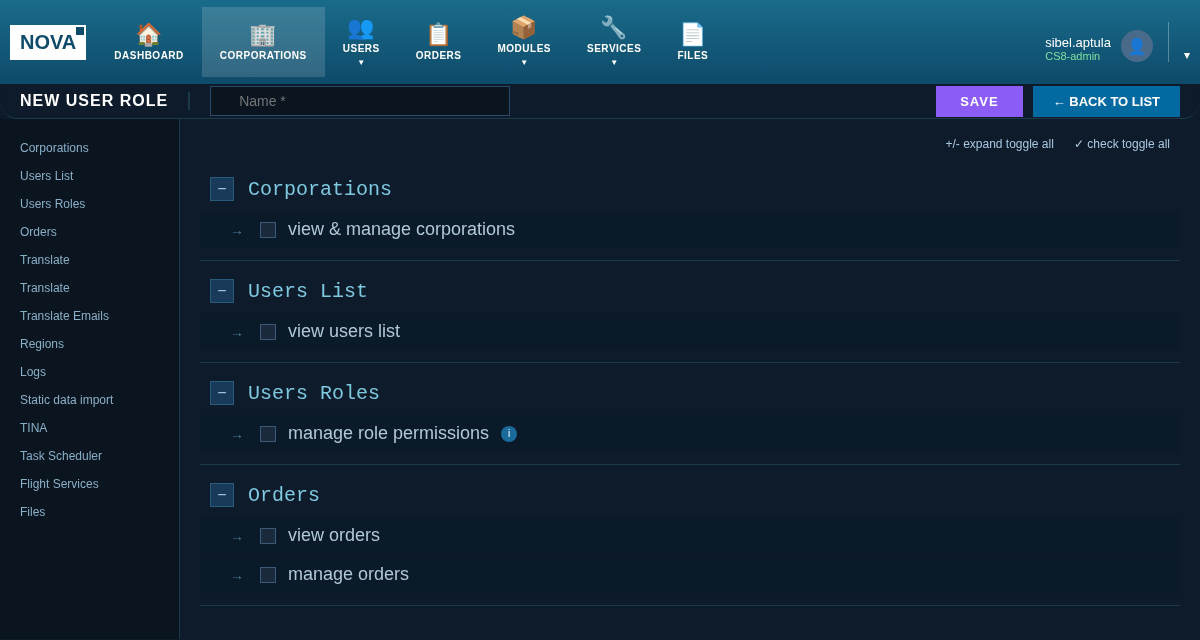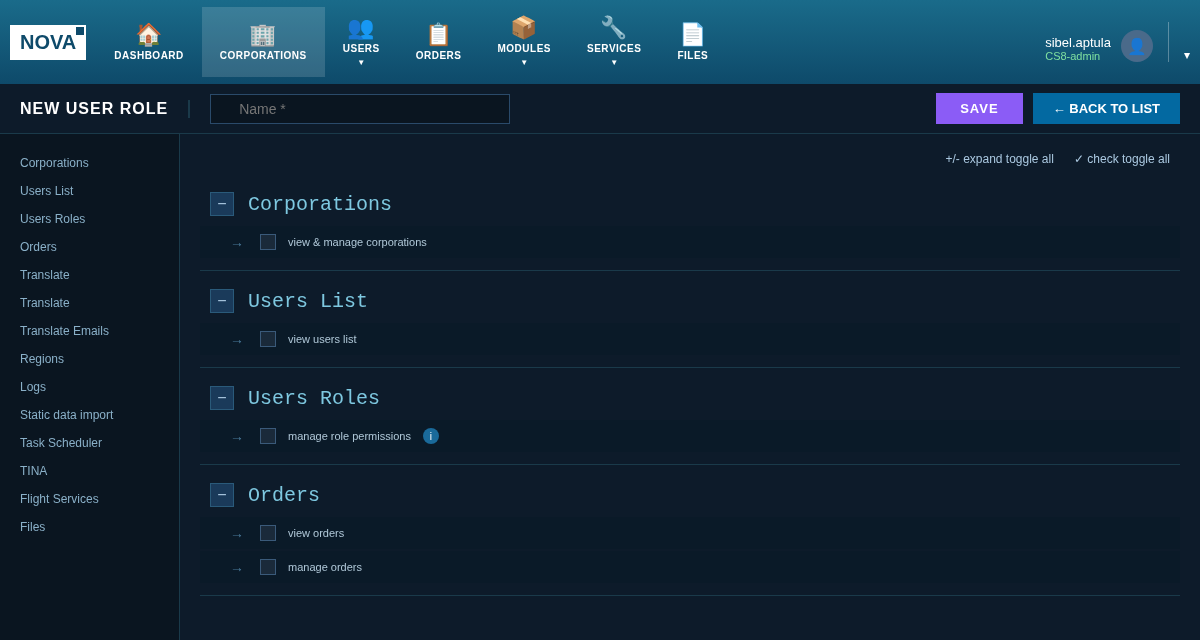--- a/index.html
+++ b/index.html
@@ -70,26 +70,27 @@
       border-radius: 50%;
       display: flex; align-items: center; justify-content: center;
       font-size: 16px;
     }
     .nav-divider { width: 1px; height: 40px; background: rgba(255,255,255,0.3); margin: 0 5px; }
     .nav-right .caret { font-size: 12px; cursor: pointer; }
 
     
     .header-bar {
       background: #0d1b2a;
-      height: 50px;
+      height: 35px;
       display: flex;
       align-items: center;
       padding: 0 20px;
       border-bottom: 1px solid #1a3a4a;
       gap: 20px;
+      border-radius: 20px;
     }
     .page-title {
       color: #fff;
       font-size: 16px;
       font-weight: bold;
       letter-spacing: 1px;
       border-right: 2px solid #1a3a4a;
       padding-right: 20px;
     }
     .name-input {
@@ -226,21 +227,21 @@
     }
     .perm-checkbox {
       width: 16px; height: 16px;
       background: #1a2a3a;
       border: 1px solid #3a5a7a;
       cursor: pointer;
       flex-shrink: 0;
     }
     .perm-label {
       color: #b0c8d8;
-      font-size: 11px;
+      font-size: 18px;
     }
     .info-icon {
       width: 16px; height: 16px;
       background: #1a6a9a;
       border-radius: 50%;
       color: #fff;
       font-size: 10px;
       display: flex; align-items: center; justify-content: center;
       cursor: pointer;
       flex-shrink: 0;
@@ -320,22 +321,22 @@
   <div class="sidebar-item">Corporations</div>
       <div class="sidebar-item">Users List</div>
       <div class="sidebar-item">Users Roles</div>
       <div class="sidebar-item">Orders</div>
       <div class="sidebar-item">Translate</div>
       <div class="sidebar-item">Translate</div>
       <div class="sidebar-item">Translate Emails</div>
       <div class="sidebar-item">Regions</div>
       <div class="sidebar-item">Logs</div>
       <div class="sidebar-item">Static data import</div>
+      <div class="sidebar-item">TINA</div>
       <div class="sidebar-item">Task Scheduler</div>
-      <div class="sidebar-item">TINA</div>
       <div class="sidebar-item">Flight Services</div>
       <div class="sidebar-item">Files</div>
     </aside>
 
   <main class="content">
 
     <div class="toggle-bar">
       <button class="toggle-btn">+/- expand toggle all</button>
       <button class="toggle-btn">✓ check toggle all</button>
     </div>

